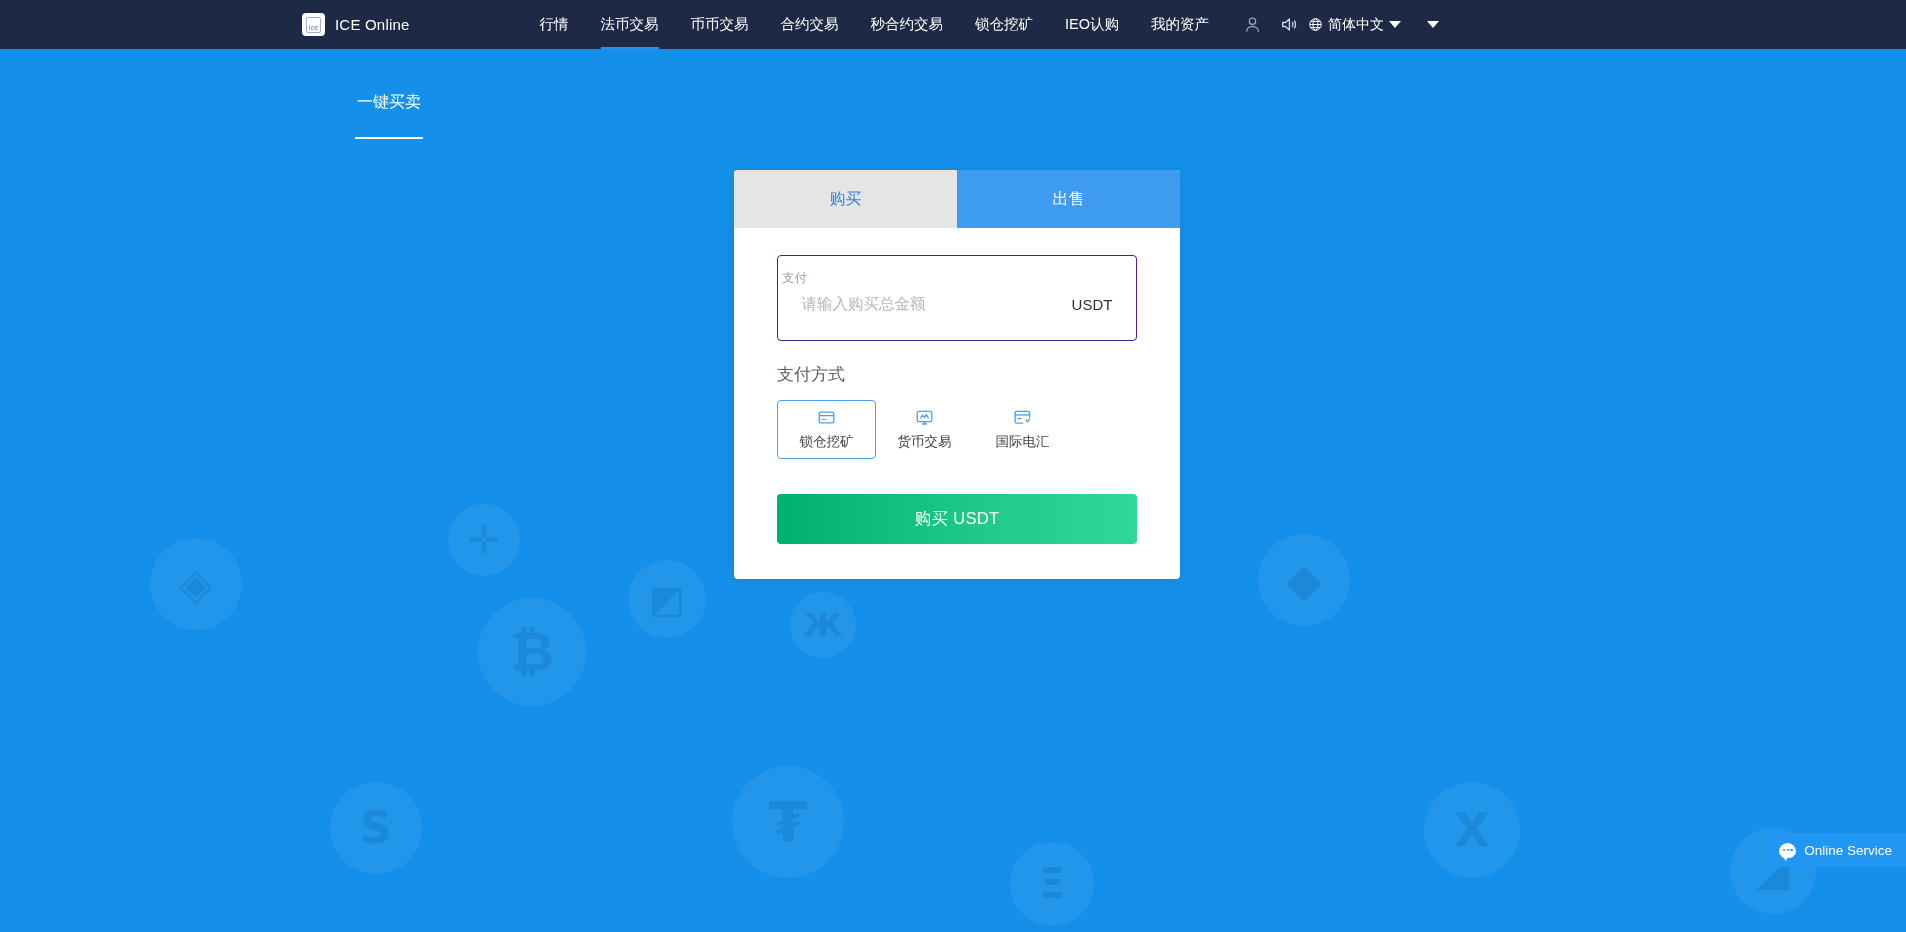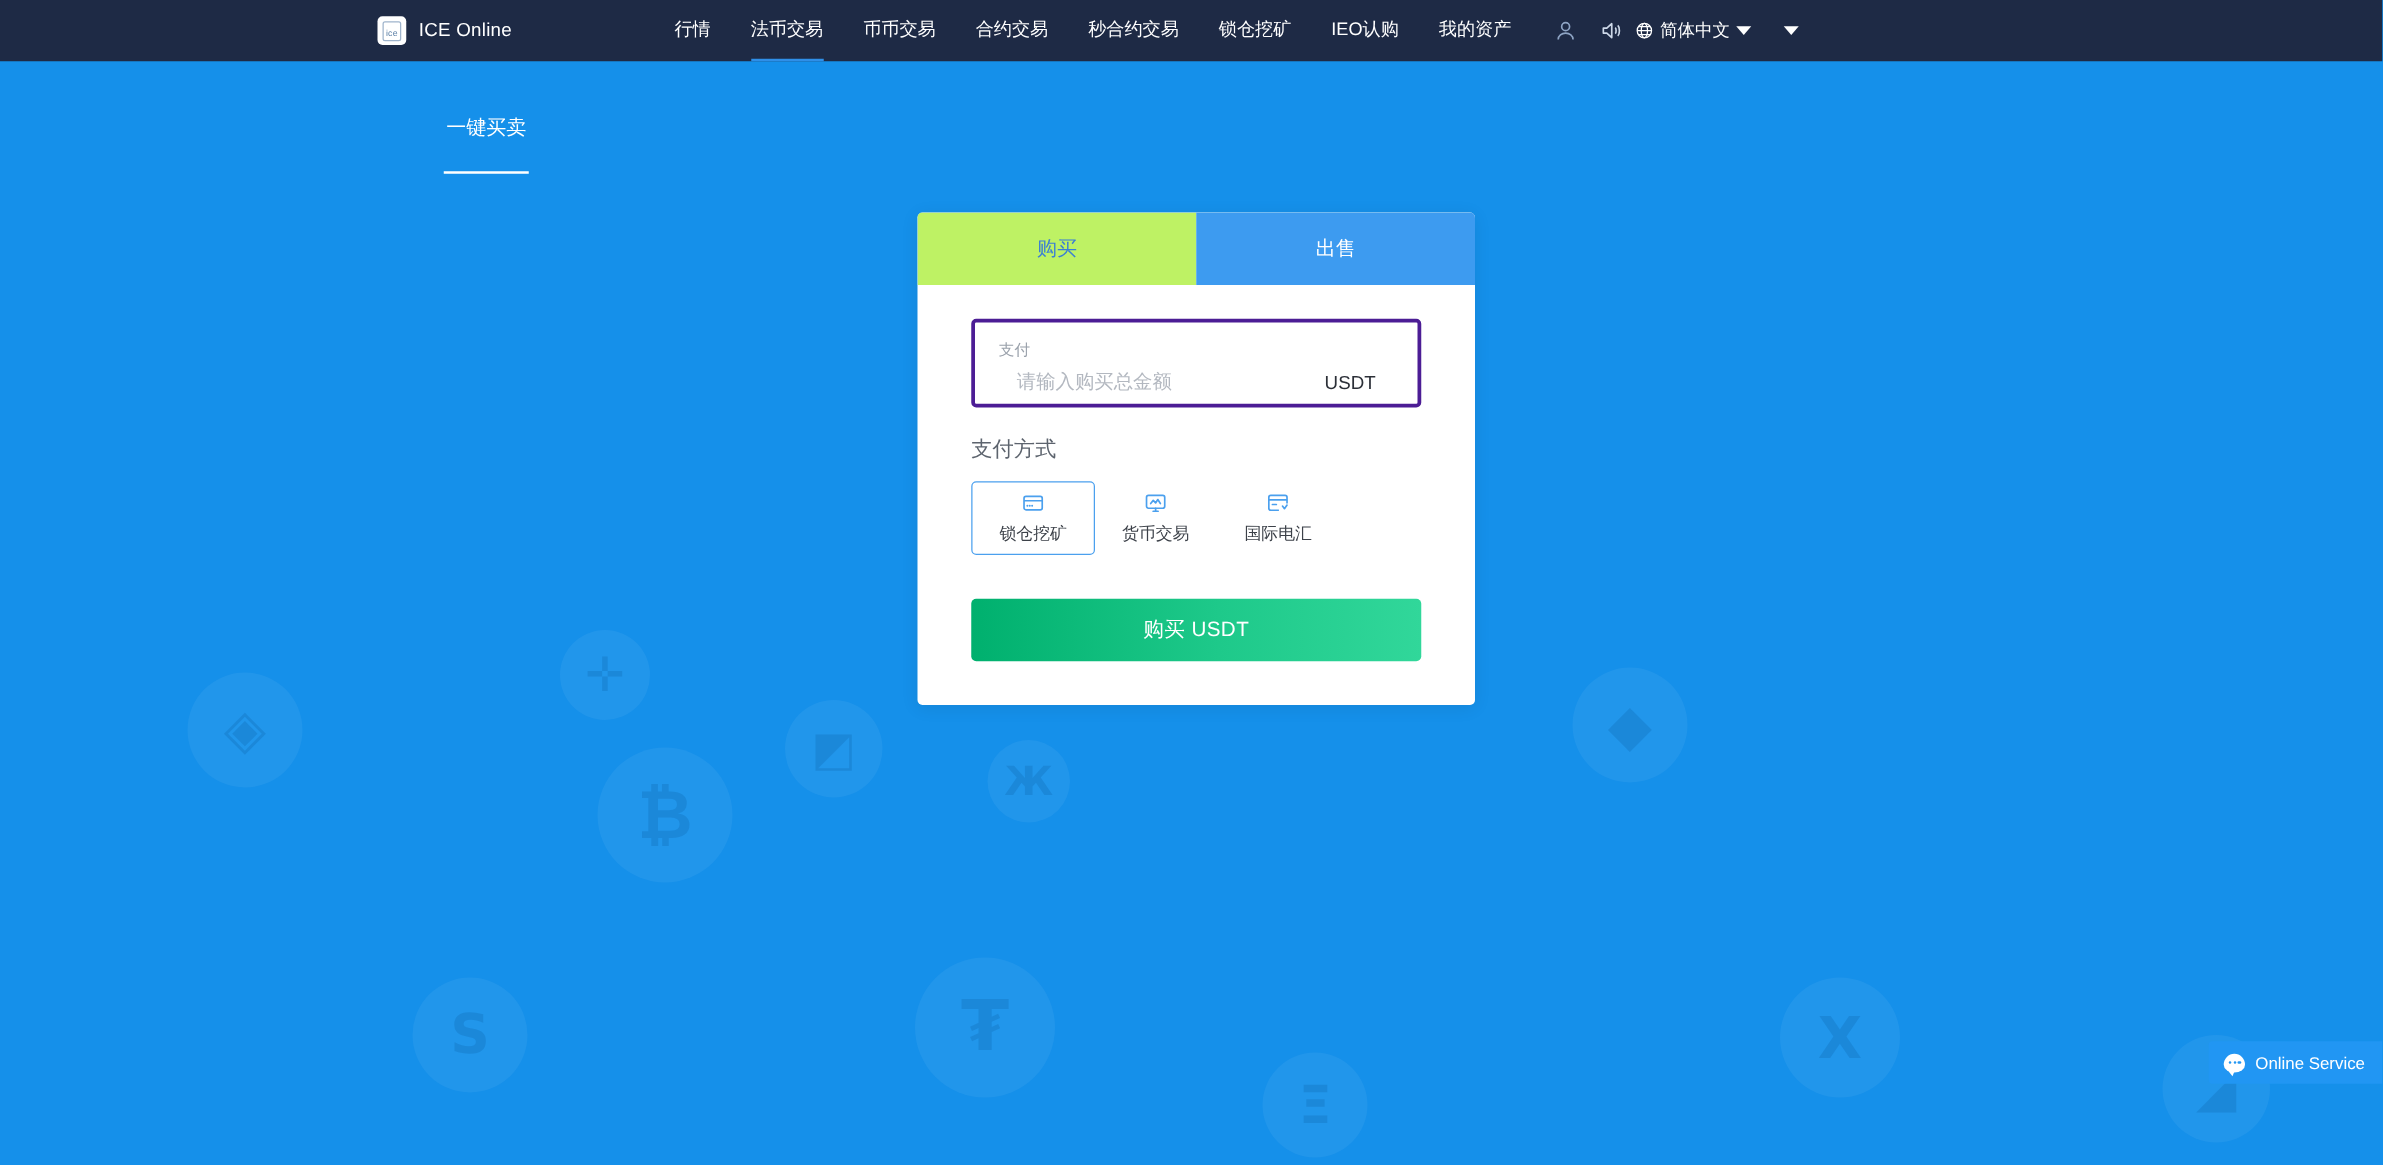--- a/index.html
+++ b/index.html
@@ -120,30 +120,30 @@
     overflow: hidden;
   }
   .card-tabs { display: flex; height: 58px; }
   .card-tab {
     flex: 1;
     display: flex; align-items: center; justify-content: center;
     font-size: 16px;
     cursor: pointer;
     user-select: none;
   }
-  .card-tab.active { background: #bef264; color: #3b7fd4; font-family: Liberation Serif, serif; }
+  .card-tab.active { background: #e5e5e5; color: #3b7fd4; font-family: Liberation Serif, serif; }
   .card-tab.inactive { background: #3d9bf0; color: #ffffff; }
 
   .card-body { padding: 27px 43px 35px; }
 
   .amount-box {
-    border: 3px solid #4c1d95;
+    border: 1px solid #4c1d95;
     border-radius: 4px;
-    padding: 14px 19px 15px;
-    height: 71px;
+    padding: 14px 4px 15px;
+    height: 86px;
   }
   .amount-label { font-size: 12.5px; color: #9aa1ab; margin-bottom: 8px; }
   .amount-row { display: flex; align-items: center; justify-content: center; gap: 25px; }
   .amount-input {
     border: none; outline: none;
     font-size: 15.5px;
     color: #2c3038;
     width: 70%;
     font-family: "Liberation Sans", sans-serif;
     background: transparent;

